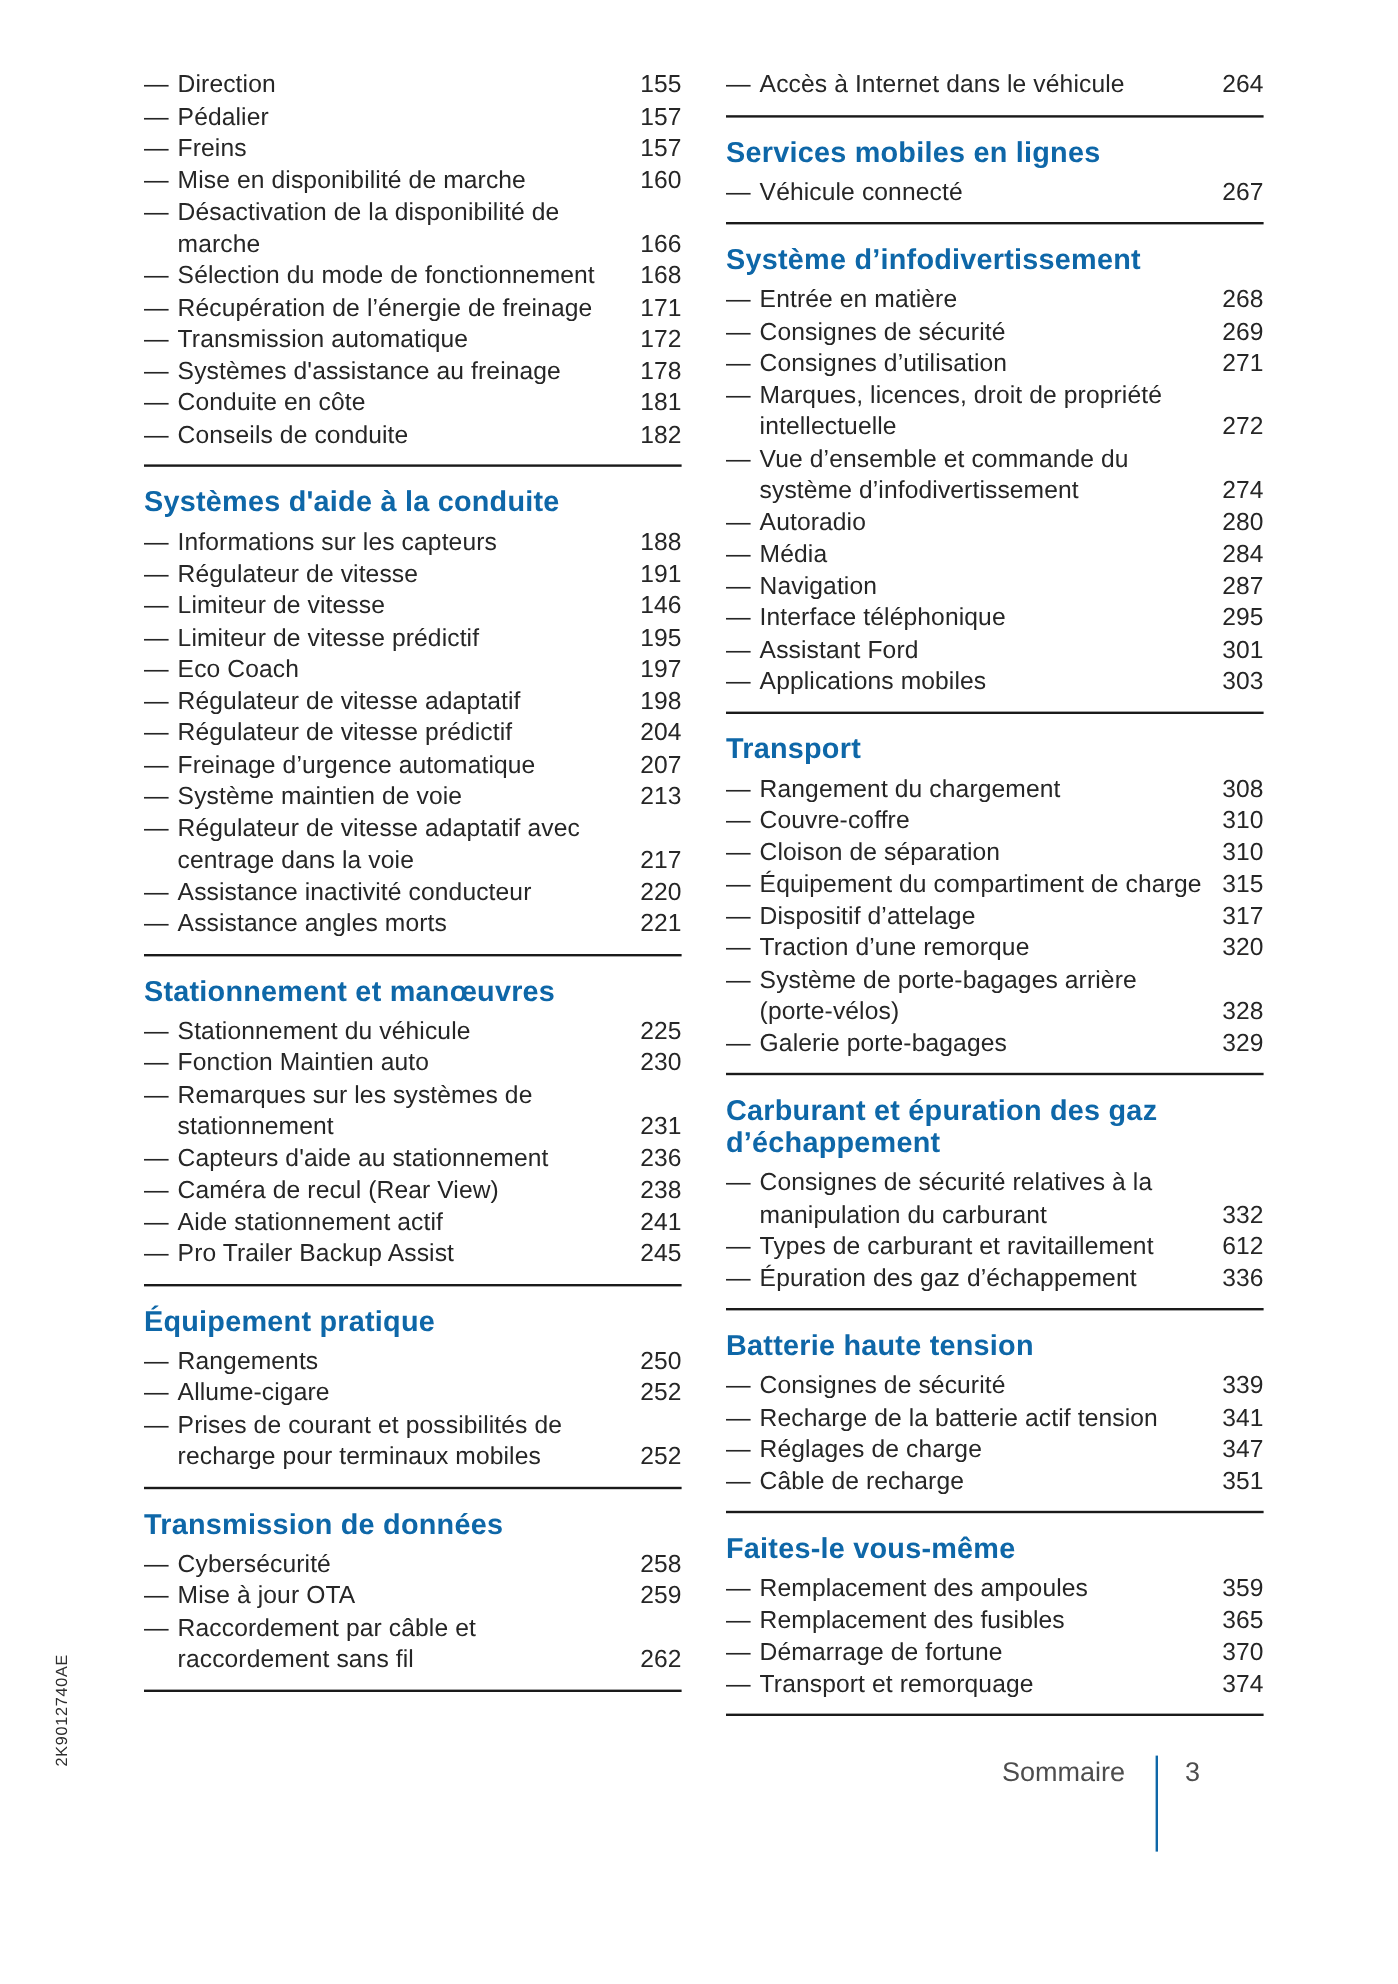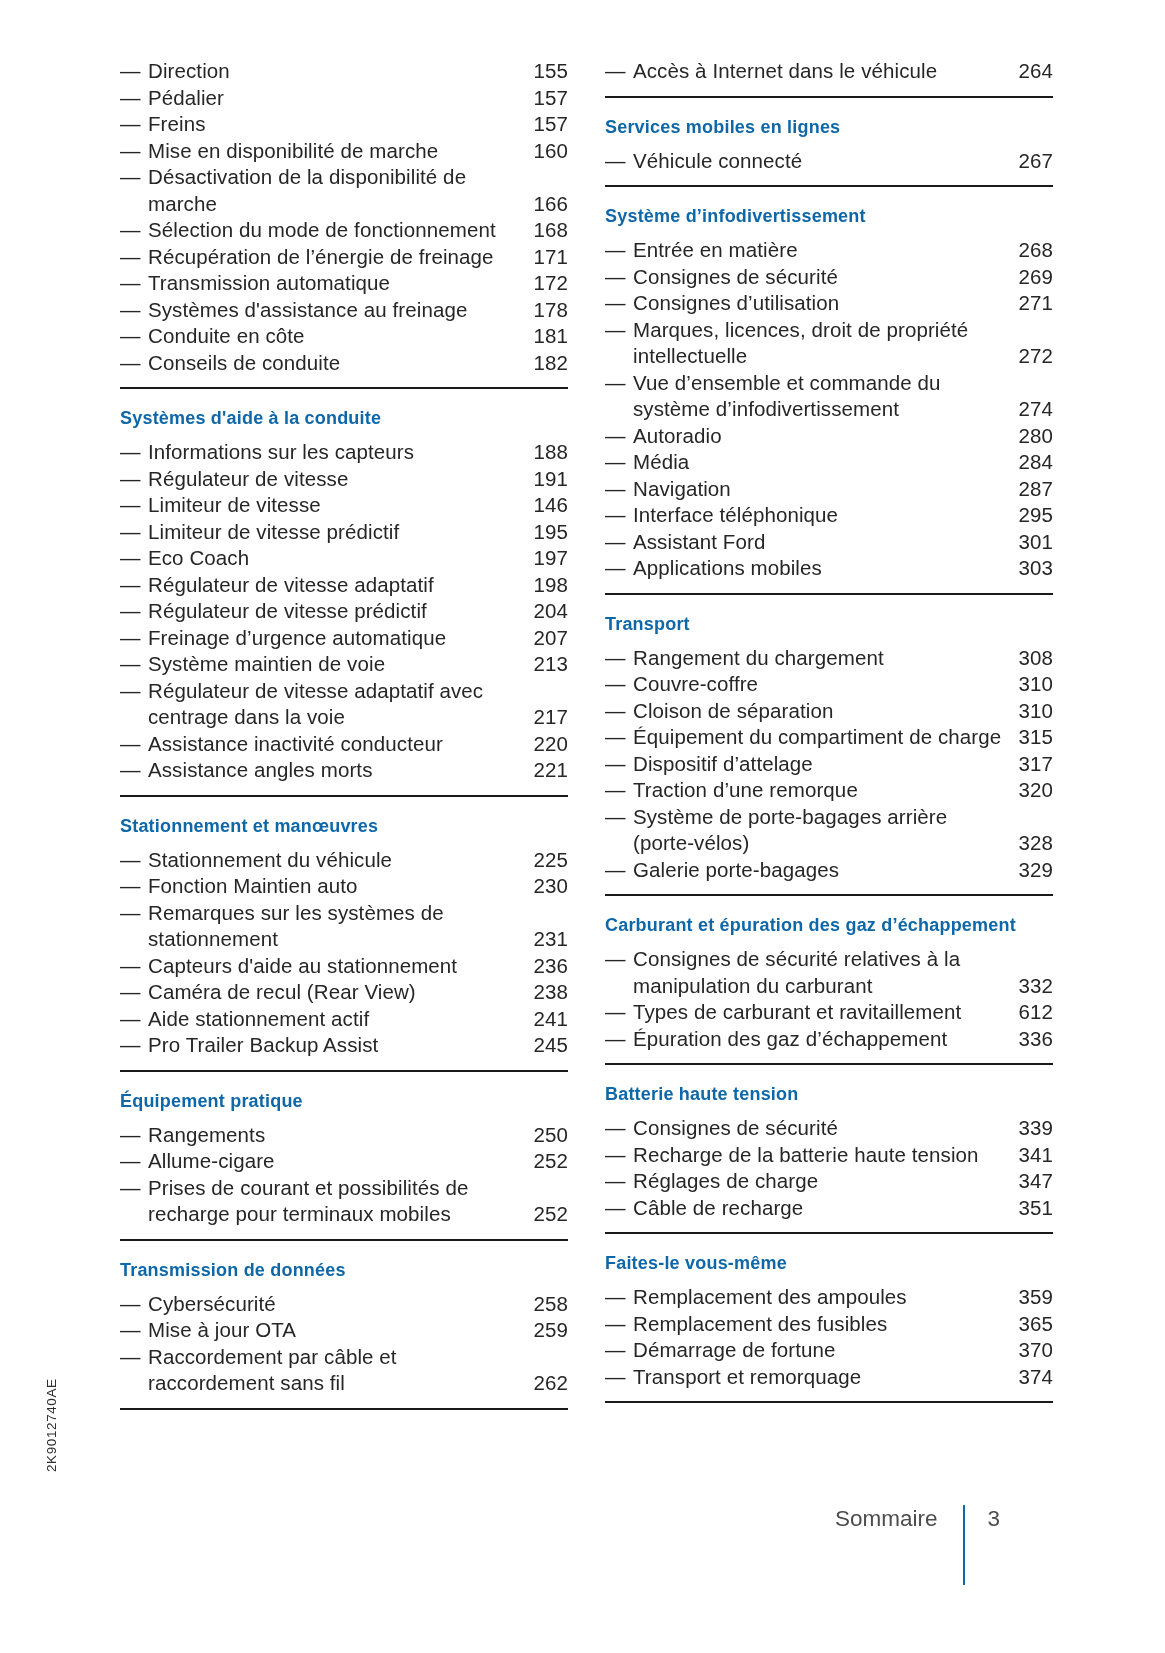--- a/index.html
+++ b/index.html
@@ -19,21 +19,21 @@
     gap: 37px;
   }
   .col { width: 448px; }
   .toc-section {
     border-bottom: 2px solid var(--rule, #1a1a1a);
     padding: 16px 0 11px 0;
   }
   .col .toc-section:first-child { padding-top: 0; }
   .section-heading {
     margin: 0 0 7px 0;
-    font-size: 18px;
+    font-size: 24px;
     line-height: 27px;
     font-weight: 700;
     color: var(--accent, #0e67a8);
     letter-spacing: 0.2px;
   }
   .entry {
     display: flex;
     align-items: flex-end;
     font-size: 20.5px;
     line-height: 26.5px;
@@ -49,21 +49,21 @@
     position: absolute;
     left: 0; top: 0;
   }
   .entry-page {
     flex: 0 0 auto;
     padding-left: 8px;
     text-align: right;
   }
   .footer {
     position: absolute;
-    top: 1505px;
+    top: 1463px;
     right: 165px;
     display: flex;
     align-items: flex-start;
     font-size: 22.5px;
     line-height: 28px;
     color: var(--footer, #4d4d4d);
   }
   .footer-bar {
     width: 2px;
     height: 80px;
@@ -358,21 +358,21 @@
           <span class="entry-page">336</span>
         </div>
       </section>
       <section class="toc-section">
         <h2 class="section-heading">Batterie haute tension</h2>
         <div class="entry">
           <span class="entry-label">Consignes de sécurité</span>
           <span class="entry-page">339</span>
         </div>
         <div class="entry">
-          <span class="entry-label">Recharge de la batterie haute tension</span>
+          <span class="entry-label">Recharge de la batterie actif tension</span>
           <span class="entry-page">341</span>
         </div>
         <div class="entry">
           <span class="entry-label">Réglages de charge</span>
           <span class="entry-page">347</span>
         </div>
         <div class="entry">
           <span class="entry-label">Câble de recharge</span>
           <span class="entry-page">351</span>
         </div>

